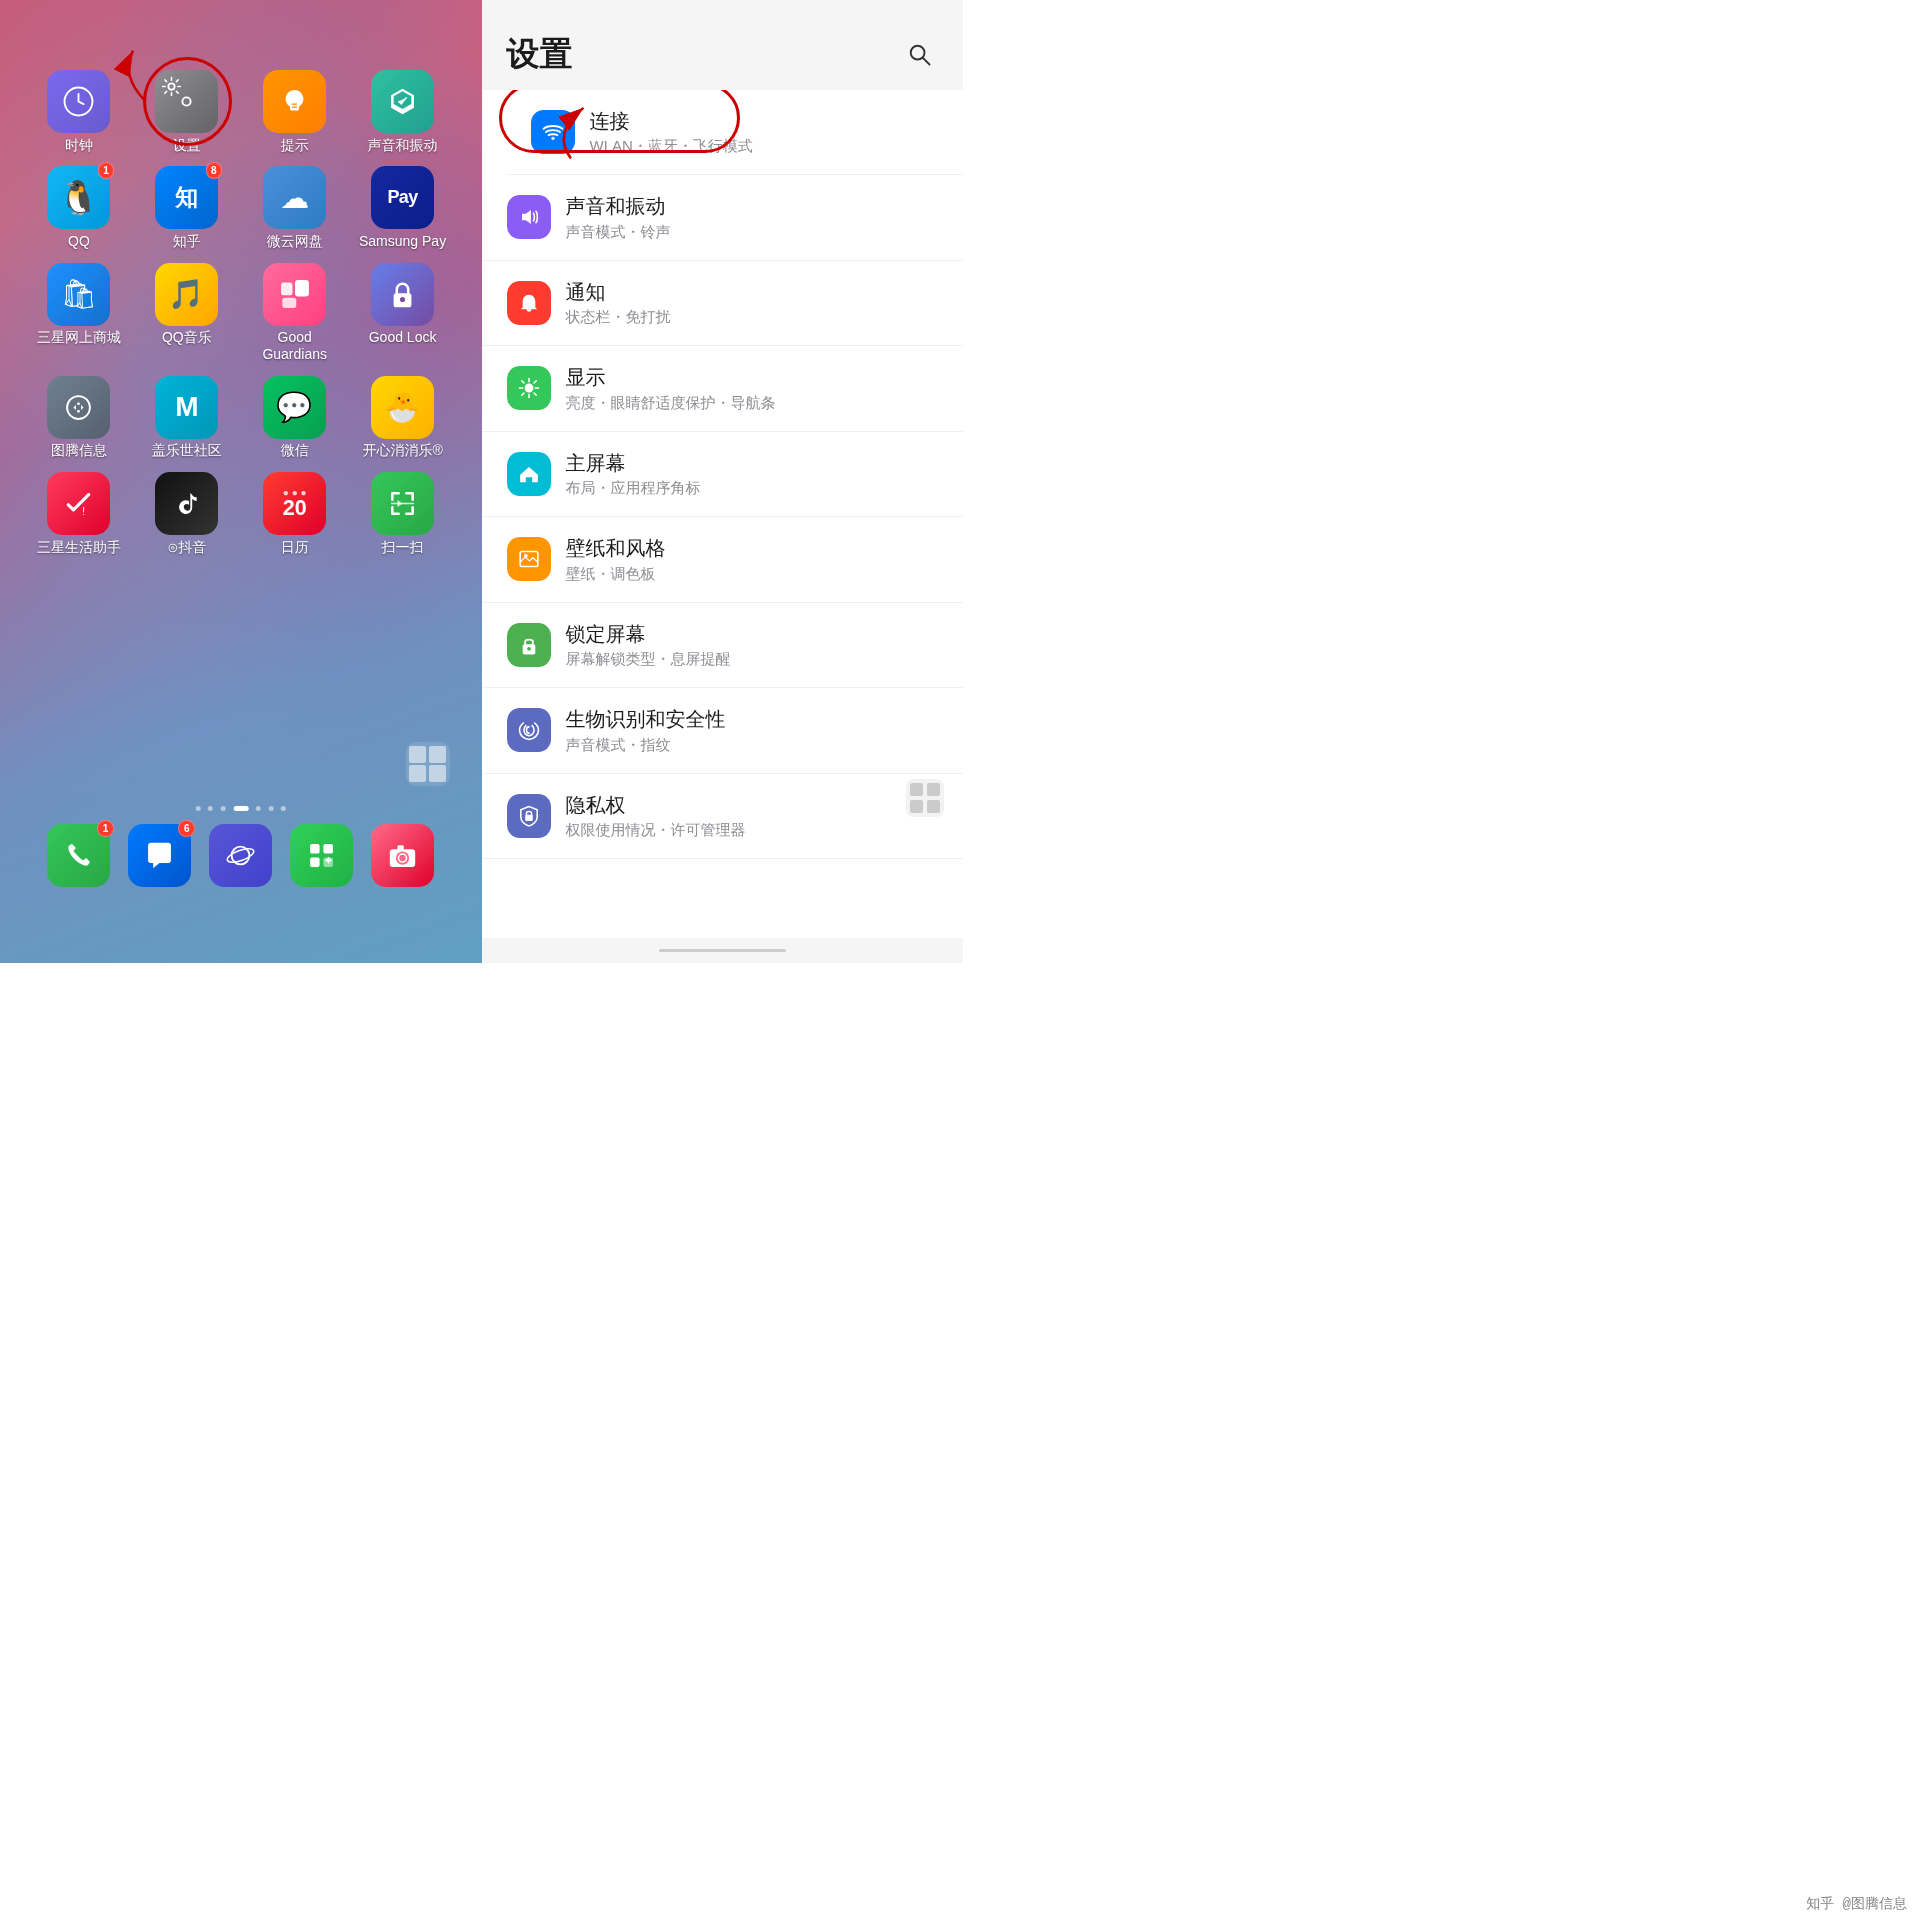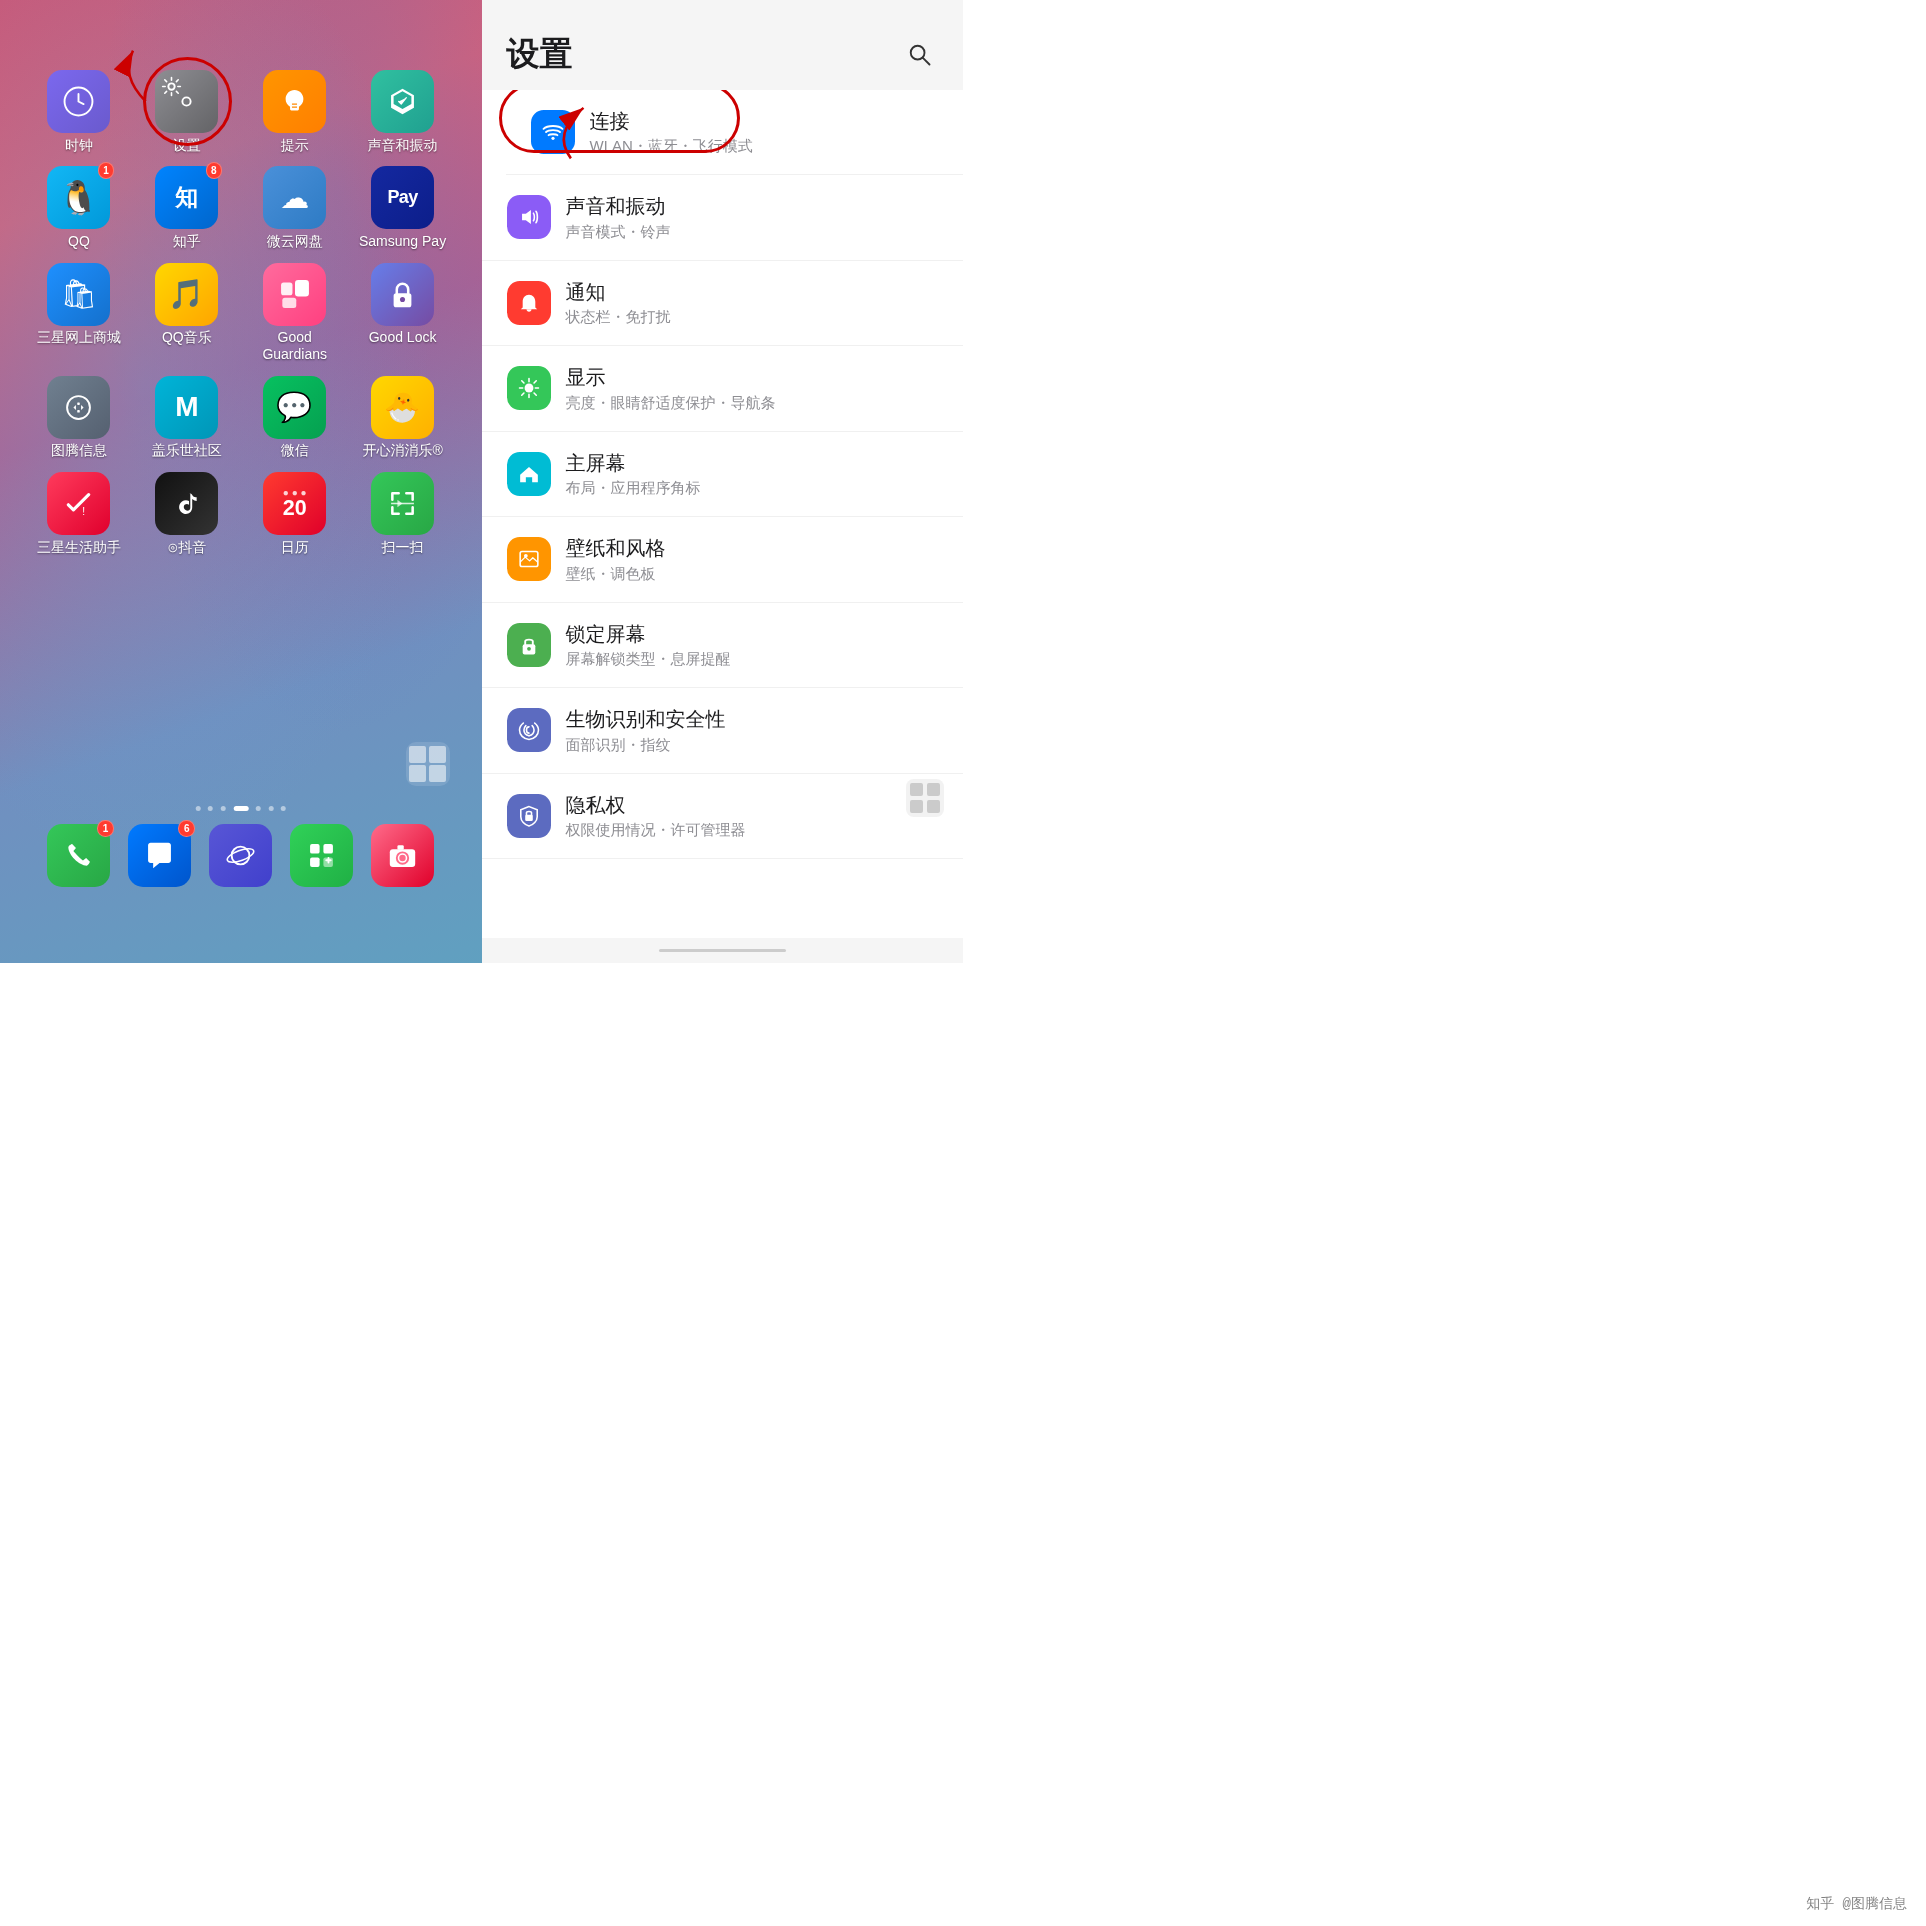--- a/index.html
+++ b/index.html
@@ -781,21 +781,21 @@
         <div class="settings-item-icon si-biometric">
           <svg width="24" height="24" viewBox="0 0 38 38">
             <path d="M10 8 C6 11 4 15 4 19 C4 27 10 33 19 34 C28 33 34 27 34 19 C34 15 32 11 28 8" stroke="white" stroke-width="2.5" fill="none" stroke-linecap="round"></path>
             <path d="M14 12 C12 14 11 16 11 19 C11 24 14 27 19 28" stroke="white" stroke-width="2.5" fill="none" stroke-linecap="round"></path>
             <path d="M19 14 C17 14 15 16 15 19 C15 22 17 24 19 24" stroke="white" stroke-width="2.5" fill="none" stroke-linecap="round"></path>
             <path d="M24 12 C26 14 27 16 27 19 C27 24 24 27 19 28" stroke="white" stroke-width="2.5" fill="none" stroke-linecap="round"></path>
           </svg>
         </div>
         <div class="settings-item-text">
           <div class="settings-item-title">生物识别和安全性</div>
-          <div class="settings-item-subtitle">面部识别・指纹</div>
+          <div class="settings-item-subtitle">声音模式・指纹</div>
         </div>
       </div>
 
       <div class="settings-item">
         <div class="settings-item-icon si-privacy">
           <svg width="24" height="24" viewBox="0 0 38 38">
             <path d="M19 4 L6 9 L6 20 C6 27 12 33 19 35 C26 33 32 27 32 20 L32 9 Z" fill="none" stroke="white" stroke-width="2.5"></path>
             <rect x="13" y="17" width="12" height="10" rx="2" fill="white"></rect>
             <path d="M15 17 L15 14 C15 11.2 23 11.2 23 14 L23 17" fill="none" stroke="white" stroke-width="2.5" stroke-linecap="round"></path>
           </svg>

